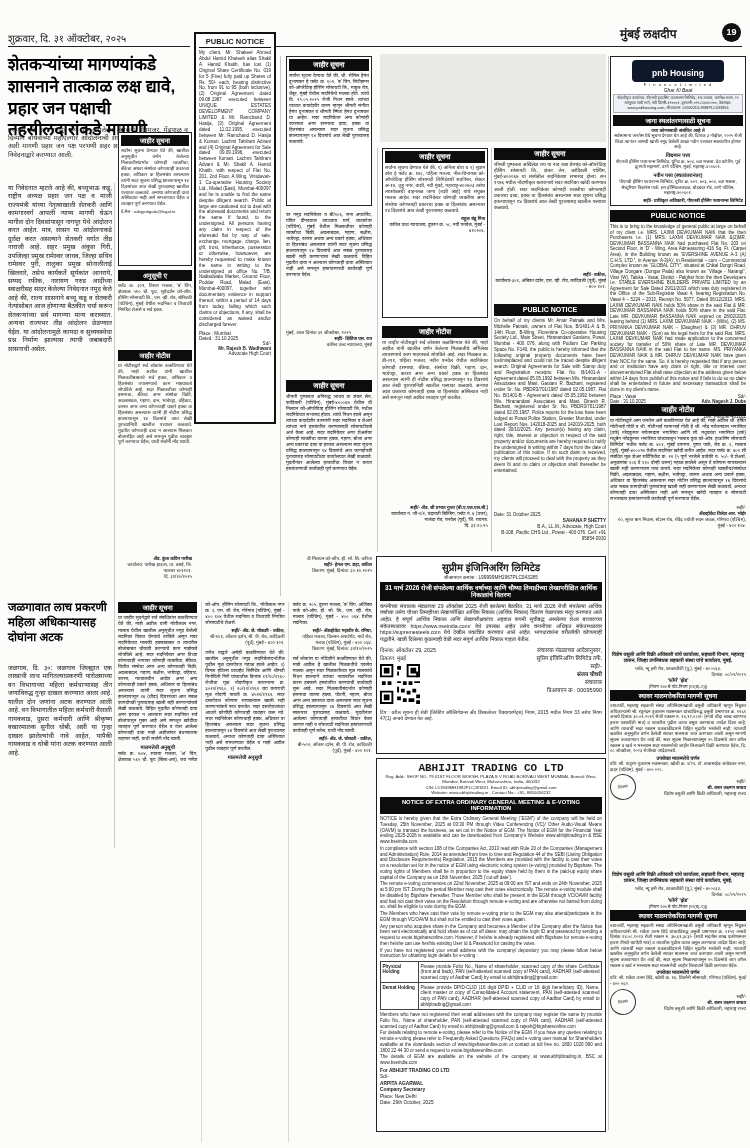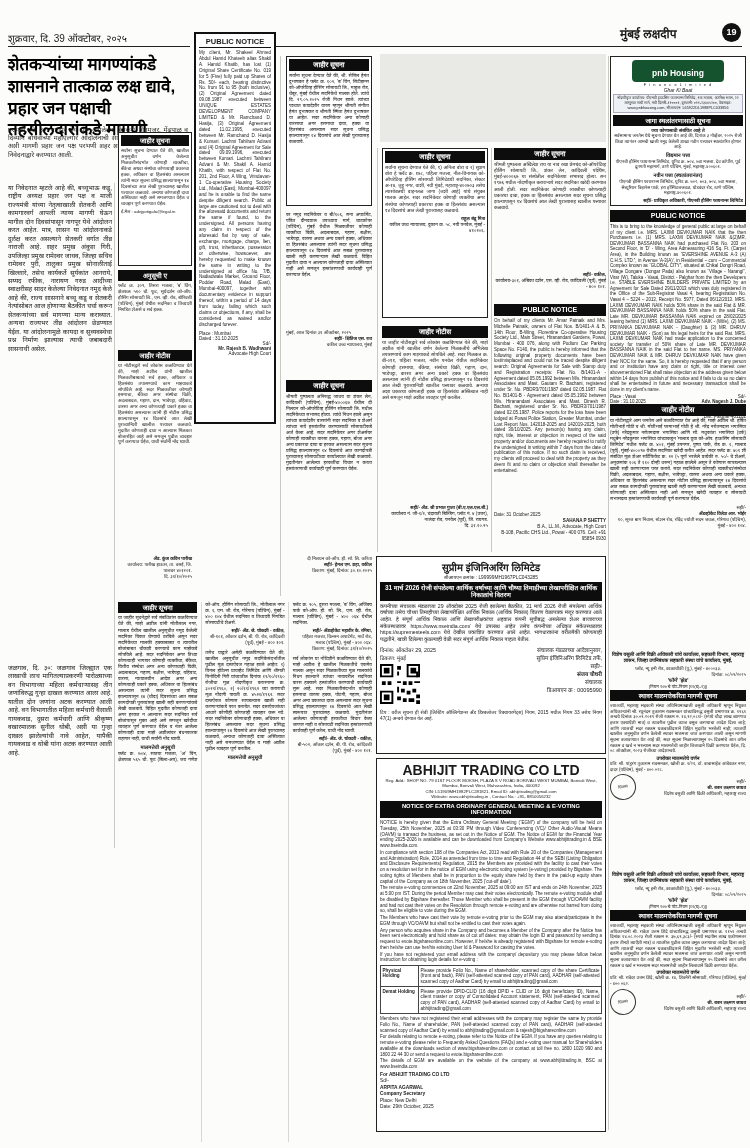--- a/index.html
+++ b/index.html
@@ -26,35 +26,36 @@
                font-size:4.6px;line-height:1.25;text-align:justify;}
   .cols3{column-count:3;column-gap:8px;column-rule:1px solid #d8d8d3;}
   .stamp{width:24px;height:24px;border:1px solid #333;border-radius:50%;display:inline-block;
          font-size:4px;line-height:24px;text-align:center;transform:rotate(-8deg);color:#333;}
 </style>
 </head>
 <body>
 
 <div id="paper">
 
-  <div class="abs" style="left:8px;top:31px;font-size:10px;">शुक्रवार, दि. 39 ऑक्टोबर, २०२५</div>
+  <div class="abs" style="left:8px;top:31px;font-size:10px;">शुक्रवार, दि. ३१ ऑक्टोबर, २०२५</div>
   <div class="abs b" style="left:620px;top:25px;font-size:12px;">मुंबई लक्षदीप</div>
   <div class="abs" style="left:722px;top:23px;width:19px;height:19px;border-radius:50%;background:#111;color:#fff;text-align:center;font-size:9px;line-height:19px;font-weight:bold;">19</div>
   <div class="hline" style="left:8px;top:46px;width:182px;"></div>
   <div class="hline" style="left:276px;top:46px;width:466px;"></div>
 
   <div class="vline" style="left:114px;top:183px;height:665px;"></div>
   <div class="vline" style="left:280px;top:56px;height:540px;"></div>
   <div class="vline" style="left:377px;top:148px;height:404px;"></div>
   <div class="vline" style="left:491px;top:148px;height:404px;"></div>
   <div class="vline" style="left:608px;top:56px;height:1074px;"></div>
 
   <div class="abs headline" style="left:8px;top:54px;width:180px;">शेतकऱ्यांच्या मागण्यांकडे शासनाने तात्काळ लक्ष द्यावे, प्रहार जन पक्षाची तहसीलदारांकडे मागणी</div>
   <div class="abs t" style="left:8px;top:126px;width:180px;font-size:6.6px;">परभणी, दि. ३०: नागपूर येथे सुरू असलेल्या शेतकरी, शेतमजूर, मेंढपाळ व दिव्यांग बांधवांच्या महाएल्गार आंदोलनाची शासनाने तात्काळ दखल घ्यावी, अशी मागणी प्रहार जन पक्ष परभणी शहर शाखेतर्फे तहसीलदार यांच्याकडे निवेदनाद्वारे करण्यात आली.</div>
   <div class="abs t" style="left:8px;top:184px;width:104px;height:410px;font-size:6.4px;line-height:1.32;">या निवेदनात म्हटले आहे की, बच्चूभाऊ कडू, राष्ट्रीय अध्यक्ष प्रहार जन पक्ष व माजी राज्यमंत्री यांच्या नेतृत्वाखाली शेतकरी आणि कामगारवर्ग आपली न्याय्य मागणी घेऊन मागील दोन दिवसांपासून नागपूर येथे आंदोलन करत आहेत. मात्र, शासन या आंदोलनाकडे दुर्लक्ष करत असल्याने शेतकरी वर्गात तीव्र नाराजी आहे. शहर प्रमुख अंकुश गिरी, उपजिल्हा प्रमुख रामेश्वर जाधव, जिल्हा सचिव रामेश्वर पुरी, तालुका प्रमुख सोनालीताई खिल्लारे, तसेच कार्यकर्ते सूर्यकांत आनराये, सय्यद रफीक, नारायण गरुड आदींच्या स्वाक्षरीसह सादर केलेल्या निवेदनात नमूद केले आहे की, राज्य शासनाने बच्चू कडू व शेतकरी नेत्यांसोबत आज होणाऱ्या बैठकीत चर्चा करून शेतकऱ्यांच्या सर्व मागण्या मान्य कराव्यात. अन्यथा राज्यभर तीव्र आंदोलन छेडण्यात येईल. या आंदोलनामुळे कायदा व सुव्यवस्थेचा प्रश्न निर्माण झाल्यास त्याची जबाबदारी शासनाची असेल.</div>
+  <div class="abs headline2" style="left:8px;top:600px;width:108px;">जळगावात लाच प्रकरणी महिला अधिकाऱ्यासह दोघांना अटक</div>
   <div class="abs t" style="left:8px;top:664px;width:104px;height:185px;font-size:6.4px;line-height:1.32;">जळगाव, दि. ३०: जळगाव जिल्ह्यात एक लाखाची लाच मागितल्याप्रकरणी पारोळ्याच्या वन विभागाच्या महिला कर्मचाऱ्यासह तीन जणांविरुद्ध गुन्हा दाखल करण्यात आला आहे. यातील दोन जणांना अटक करण्यात आली आहे. वन विभागातील महिला कर्मचारी वैशाली गायकवाड, दुसरा कर्मचारी आणि श्रीकृष्ण वखारमालक सुनील धोबी, अशी या गुन्हा दाखल झालेल्यांची नावे आहेत, यापैकी गायकवाड व धोबी यांना अटक करण्यात आली आहे.</div>
 
   <div class="abs box" style="left:118px;top:132px;width:74px;height:134px;padding:2px;">
     <div class="bar" style="font-size:6.5px;">जाहीर सूचना</div>
     <div class="tt" style="margin-top:2px;font-size:4.6px;">सर्वांना सूचना देण्यात येते की, खालील अनुसूचीत वर्णन केलेल्या मिळकतीसंदर्भात कोणाही व्यक्तीचा, बँकेचा अथवा संस्थेचा कोणत्याही प्रकारचा हक्क, अधिकार वा हितसंबंध असल्यास त्यांनी सदर सूचना प्रसिद्ध झाल्यापासून १४ दिवसांच्या आत लेखी पुराव्यासह खालील पत्त्यावर कळवावे. अन्यथा कोणताही दावा अस्तित्वात नाही असे समजण्यात येईल व व्यवहार पूर्ण करण्यात येईल.</div>
     <div class="tt" style="font-size:4.4px;margin-top:2px;">ई-मेल : advjyotigala@legal.in</div>
   </div>
 
   <div class="abs bar" style="left:118px;top:270px;width:74px;font-size:6.5px;box-sizing:border-box;">अनुसूची ए</div>
   <div class="abs tt" style="left:118px;top:283px;width:74px;font-size:4.6px;">फ्लॅट क्र. ३०९, तिसरा मजला, 'ब' विंग, क्षेत्रफळ ५१० चौ. फूट, सूर्यदर्शन को-ऑप. हौसिंग सोसायटी लि., एस. व्ही. रोड, बोरिवली (पश्चिम), मुंबई येथील सदनिका व तिच्याशी निगडित शेअर्स व सर्व हक्क.</div>
@@ -187,21 +188,21 @@
         <span>सही/-</span><br>
         <span class="b">संजय चौधरी</span><br>
         <span>संचालक</span><br>
         <span>डिआयएन क्र : 00095990</span>
       </div>
     </div>
     <div class="tt" style="font-size:4.8px;margin-top:2px;">टिप : वरील सूचना ही सेबी (लिस्टिंग ऑब्लिगेशन्स अँड डिस्क्लोजर रिक्वायरमेंट्स) नियम, 2015 मधील नियम 33 तसेच नियम 47(1) अन्वये देण्यात येत आहे.</div>
   </div>
 
   <div class="abs box" style="left:376px;top:758px;width:230px;height:374px;padding:3px;">
-    <div class="cen b" style="font-size:14px;">ABHIJIT TRADING CO LTD</div>
+    <div class="cen b" style="font-size:11px;font-family:Liberation Mono, monospace;">ABHIJIT TRADING CO LTD</div>
     <div class="cen" style="font-size:4.3px;line-height:1.25;">Reg. Add.: SHOP NO. 79 01ST FLOOR MOKSH, PLAZA S V ROAD BORIVALI WEST MUMBAI, Borivali West, Mumbai, Borivali West, Maharashtra, India, 400092</div>
     <div class="cen" style="font-size:4.3px;">CIN: L51909MH1982PLC281821. Email ID: abhijitrading@gmail.com</div>
     <div class="cen" style="font-size:4.3px;margin-bottom:2px;">Website: www.abhijittrading.in , Contact No.: +91- 8850056232</div>
     <div class="bar" style="font-size:5.8px;">NOTICE OF EXTRA ORDINARY GENERAL MEETING &amp; E-VOTING INFORMATION</div>
     <div class="tt" style="margin-top:2px;font-size:4.5px;">NOTICE is hereby given that the Extra Ordinary General Meeting (“EGM”) of the company will be held on Tuesday, 25th November, 2025 at 03:30 PM through Video Conferencing (VC)/ Other Audio-Visual Means (OAVM) to transact the business, as set out in the Notice of EGM. The Notice of EGM for the Financial Year ending 2025-2026 is available and can be downloaded from Company's Website www.abhijittrading.in &amp; BSE www.bseindia.com.</div>
     <div class="tt" style="margin-top:1px;font-size:4.5px;">In compliance with section 108 of the Companies Act, 2013 read with Rule 20 of the Companies (Management and Administration) Rule, 2014 as amended from time to time and Regulation 44 of the SEBI (Listing Obligation and Disclosure Requirements) Regulation, 2015 the Members are provided with the facility to cast their votes on a resolution set for in the notice of EGM using electronic voting system (e-voting) provided by Bigshare. The voting rights of Members shall be in proportion to the equity share held by them in the paid-up equity share capital of the Company as on 18th November, 2025 ('cut-off date').</div>
     <div class="tt" style="margin-top:1px;font-size:4.5px;">The remote e-voting commences on 22nd November, 2025 at 09:00 am IST and ends on 24th November, 2025 at 5:00 pm IST. During the period Member may cast their votes electronically. The remote e-voting module shall be disabled by Bigshare thereafter. Those Member who shall be present in the EGM through VC/OAVM facility and had not cast their votes on the Resolution through remote e-voting and are otherwise not barred from doing so, shall be eligible to vote during the EGM.</div>
     <div class="tt" style="margin-top:1px;font-size:4.5px;">The Members who have cast their vote by remote e-voting prior to the EGM may also attend/participate in the EGM through VC/OAVM but shall not be entitled to cast their votes again.</div>
     <div class="tt" style="margin-top:1px;font-size:4.5px;">Any person who acquires share in the Company and becomes a Member of the Company after the Notice has been sent electronically and hold share as of cut off dates: may obtain the login ID and password by sending a request to evote.bigshareonline.com. However, if he/she is already registered with Bigshare for remote e-voting then he/she can use her/his existing User Id &amp; Password for casting the votes.</div>
     <div class="tt" style="margin-top:1px;font-size:4.5px;">If you have not registered your email address with the company/ depository you may please follow below instruction for obtaining login details for e-voting :</div>
@@ -224,21 +225,21 @@
       <span class="b">For ABHIJIT TRADING CO LTD</span><br>
       <span>Sd/-</span><br>
       <span class="b">ARPITA AGARWAL</span><br>
       <span class="b">Company Secretary</span><br>
       <span>Place: New Delhi</span><br>
       <span>Date: 29th October, 2025</span>
     </div>
   </div>
 
   <div class="abs box" style="left:610px;top:56px;width:136px;height:150px;padding:2px;">
-    <div style="margin:1px auto 0;width:92px;background:#14532d;border-radius:4px;color:#fff;text-align:center;padding:2px 0;">
+    <div style="margin:1px auto 0;width:92px;background:#0f172a;border-radius:4px;color:#fff;text-align:center;padding:2px 0;">
       <span style="font-size:8.5px;font-weight:bold;">pnb Housing</span>
     </div>
     <div class="cen" style="font-size:4px;letter-spacing:1px;">F i n a n c e   L i m i t e d</div>
     <div class="cen" style="font-size:5px;font-style:italic;">Ghar Ki Baat</div>
     <div class="tt" style="font-size:3.8px;background:#eef2f6;border:0.5px solid #aab;padding:1px;margin-top:1px;text-align:center;">नोंदणीकृत कार्यालय: पीएनबी हाऊसिंग फायनान्स लिमिटेड, ९वा मजला, अंतरिक्ष भवन, २२ कस्तुरबा गांधी मार्ग, नवी दिल्ली-११०००१, दूरध्वनी: ०११-२३४४५२००, वेबसाइट: www.pnbhousing.com, सीआयएन: L65922DL1988PLC033856</div>
     <div class="bar" style="font-size:6.4px;margin-top:2px;">जागा स्थलांतरणासाठी सूचना</div>
     <div class="cen b" style="font-size:4.8px;margin-top:1px;">ज्या कोणासाठी संबंधित आहे ते</div>
     <div class="tt" style="font-size:4.4px;text-align:center;">सर्वसामान्य जनतेस येथे सूचना देण्यात येत आहे की, दिनांक ३ नोव्हेंबर, २०२५ रोजी किंवा त्यानंतर आमची खाली नमूद केलेली शाखा नवीन पत्त्यावर स्थलांतरित होणार आहे.</div>
     <div class="cen b" style="font-size:5.2px;margin-top:1px;">विद्यमान पत्ता</div>
     <div class="tt" style="font-size:4.4px;text-align:center;">पीएनबी हौसिंग फायनान्स लिमिटेड, युनिट क्र. ७०४, ७वा मजला, देव कॉर्पोरा, पूर्व द्रुतगती महामार्ग, ठाणे पश्चिम, मुंबई, महाराष्ट्र-४००६०१.</div>

